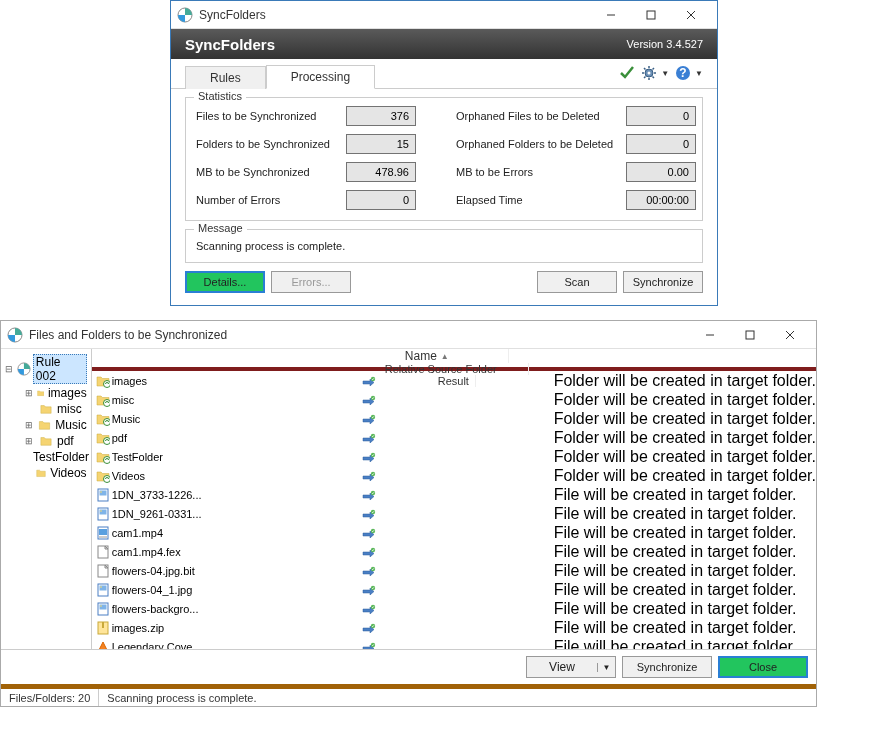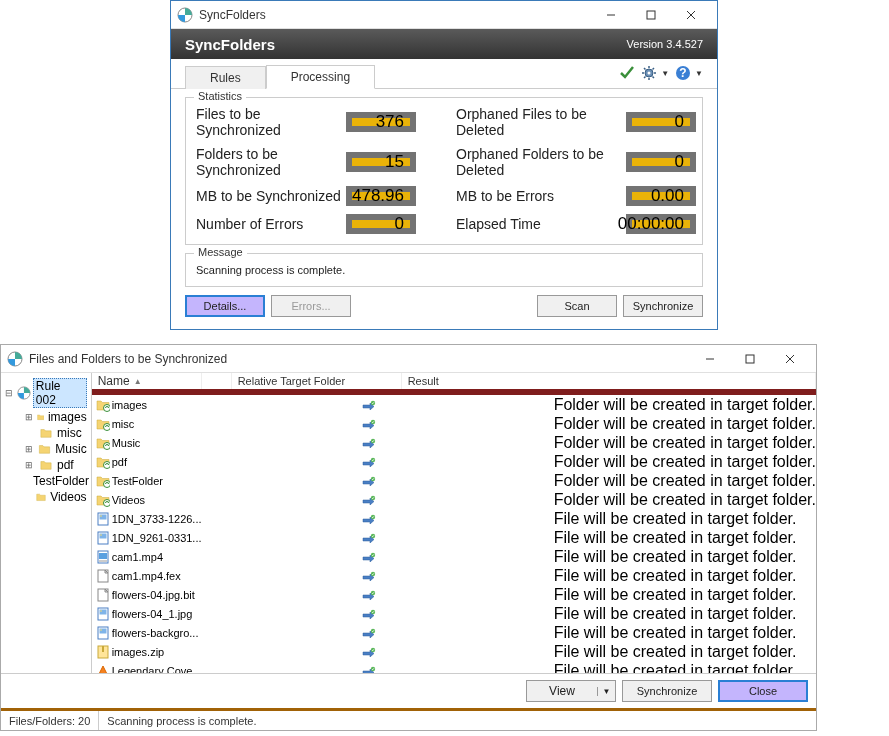--- a/index.html
+++ b/index.html
@@ -22,46 +22,46 @@
 .tab { padding: 4px 24px; border: 1px solid #ccc; border-bottom: none; background: #f0f0f0; margin-right: 0; position: relative; top: 1px; color: #333; }
 .tab.active { background: #fff; border-bottom: 1px solid #fff; }
 .tab-icons { position: absolute; right: 14px; top: 6px; display: flex; gap: 6px; align-items: center; }
 .tab-icons .ic { width: 16px; height: 16px; }
 .drop-arrow { font-size: 8px; color: #333; margin-left: -2px; }
 
 .content1 { padding: 8px 14px 12px 14px; }
 .groupbox { border: 1px solid #ccc; padding: 8px 6px 10px 10px; position: relative; margin-bottom: 8px; }
 .groupbox > .gb-title { position: absolute; top: -8px; left: 8px; background: #fff; padding: 0 4px; color: #333; font-size: 11px; }
 .stats-grid { display: grid; grid-template-columns: 150px 70px 40px 170px 70px; row-gap: 8px; align-items: center; }
-.stats-grid .lab { color: #222; font-size: 14px; }
-.stats-grid .val { border: 6px solid #737373; background: #eab308; height: 20px; display: flex; align-items: center; justify-content: flex-end; padding: 0 6px; font-size: 17px; }
+.stats-grid .lab { color: #222; font-size: 11px; }
+.stats-grid .val { border: 1px solid #737373; background: #e5e5e5; height: 20px; display: flex; align-items: center; justify-content: flex-end; padding: 0 6px; font-size: 11px; }
 .msg-text { color: #222; font-size: 11px; padding-top: 2px; }
 
 .btn-row { display: flex; gap: 6px; }
 .btn-row .spacer { flex: 1; }
 .btn { border: 1px solid #999; background: #f0f0f0; height: 22px; min-width: 80px; display: flex; align-items: center; justify-content: center; color: #222; font-size: 11px; }
-.btn.primary { border: 2px solid #2a7fd4; background: #c4b5fd; }
+.btn.primary { border: 2px solid #2a7fd4; background: #22c55e; }
 .btn.disabled { color: #999; }
 
 
 .win2 { margin-top: 14px; width: 817px; border: 1px solid #aaa; background: #fff; }
 .win2-titlebar { display: flex; align-items: center; height: 28px; padding: 0 6px; background: #fff; border-bottom: 1px solid #e0e0e0; }
 .win2-title { flex: 1; color: #333; }
 
 .win2-body { display: flex; height: 300px; }
 .tree-pane { width: 200px; border-right: 1px solid #ccc; padding: 4px 2px; overflow: hidden; }
 .tree-root { display: flex; align-items: center; gap: 2px; padding: 1px 2px; }
 .tree-root .expander { width: 10px; font-size: 9px; color: #666; }
 .tree-root .sel { background: #cce6ff; border: 1px dotted #3a7ab8; padding: 0 2px; }
 .tree-child { display: flex; align-items: center; gap: 4px; padding: 1px 2px 1px 22px; }
 .tree-child .expander { width: 10px; font-size: 9px; color: #666; }
 .folder-ic { width: 14px; height: 12px; }
 
 .list-pane { flex: 1; display: flex; flex-direction: column; position: relative; }
-.list-header { display: flex; border-bottom: 6px solid #7f1d1d; background: #fff; height: 22px; align-items: center; }
+.list-header { display: flex; border-bottom: 4px solid #7f1d1d; background: #fff; height: 22px; align-items: center; flex-direction: column; }
 .list-header .col { padding: 0 6px; color: #333; font-size: 11px; border-right: 1px solid #eee; height: 100%; display: flex; align-items: center; }
 .list-header .sort-arrow { font-size: 8px; color: #777; margin-left: 4px; }
 .col-name { width: 110px; }
 .col-src { width: 150px; }
 .col-gap { width: 30px; }
 .col-tgt { width: 170px; }
 .col-res { flex: 1; }
 .list-rows { overflow-y: scroll; flex: 1; }
 .row { display: flex; align-items: center; height: 19px; padding-left: 2px; }
 .row .ic-cell { width: 18px; display: flex; justify-content: center; }
@@ -69,21 +69,21 @@
 .row .src-cell { width: 150px; }
 .row .arrow-cell { width: 30px; display: flex; justify-content: center; }
 .row .tgt-cell { width: 170px; }
 .row .res-cell { flex: 1; font-size: 16px; white-space: nowrap; }
 
 .win2-footer { border-top: 1px solid #ccc; padding: 6px 8px; display: flex; justify-content: flex-end; gap: 6px; }
 .win2-footer .btn { min-width: 90px; }
 .btn-drop { display: flex; }
 .btn-drop .arrow { width: 18px; border-left: 1px solid #999; display: flex; align-items: center; justify-content: center; font-size: 8px; }
 
-.statusbar { border-top: 3px solid #a16207; height: 22px; display: flex; align-items: center; }
+.statusbar { border-top: 5px solid #a16207; height: 22px; display: flex; align-items: center; }
 .statusbar .cell { padding: 0 8px; border-right: 1px solid #ccc; height: 100%; display: flex; align-items: center; font-size: 11px; color: #333; }
 
 
 .svg-folder { fill: #f5d472; stroke: #c9a93a; stroke-width: 0.5; }
 .sync-arrow svg { width: 14px; height: 10px; }
 </style>
 </head>
 <body>
 
 <svg width="0" height="0" style="position:absolute">
@@ -320,22 +320,22 @@
             <span>Videos</span>
           </div>
         </div>
     </div>
     <div class="list-pane">
       <div class="list-header">
         <div class="col col-name">
             <span>Name</span>
             <span class="sort-arrow">▲</span>
           </div>
+        <div class="col col-src">Relative Source Folder</div>
         <div class="col col-gap"></div>
-        <div class="col col-tgt">Relative Target Folder</div>
         <div class="col col-res">Result</div>
       </div>
       <div class="list-rows" id="list-rows">
           <div class="row">
             <span class="ic-cell">
               <svg width="14" height="14" viewBox="0 0 14 14">
                 <use href="#folder-sync"></use>
               </svg>
             </span>
             <span class="name-cell">images</span>

